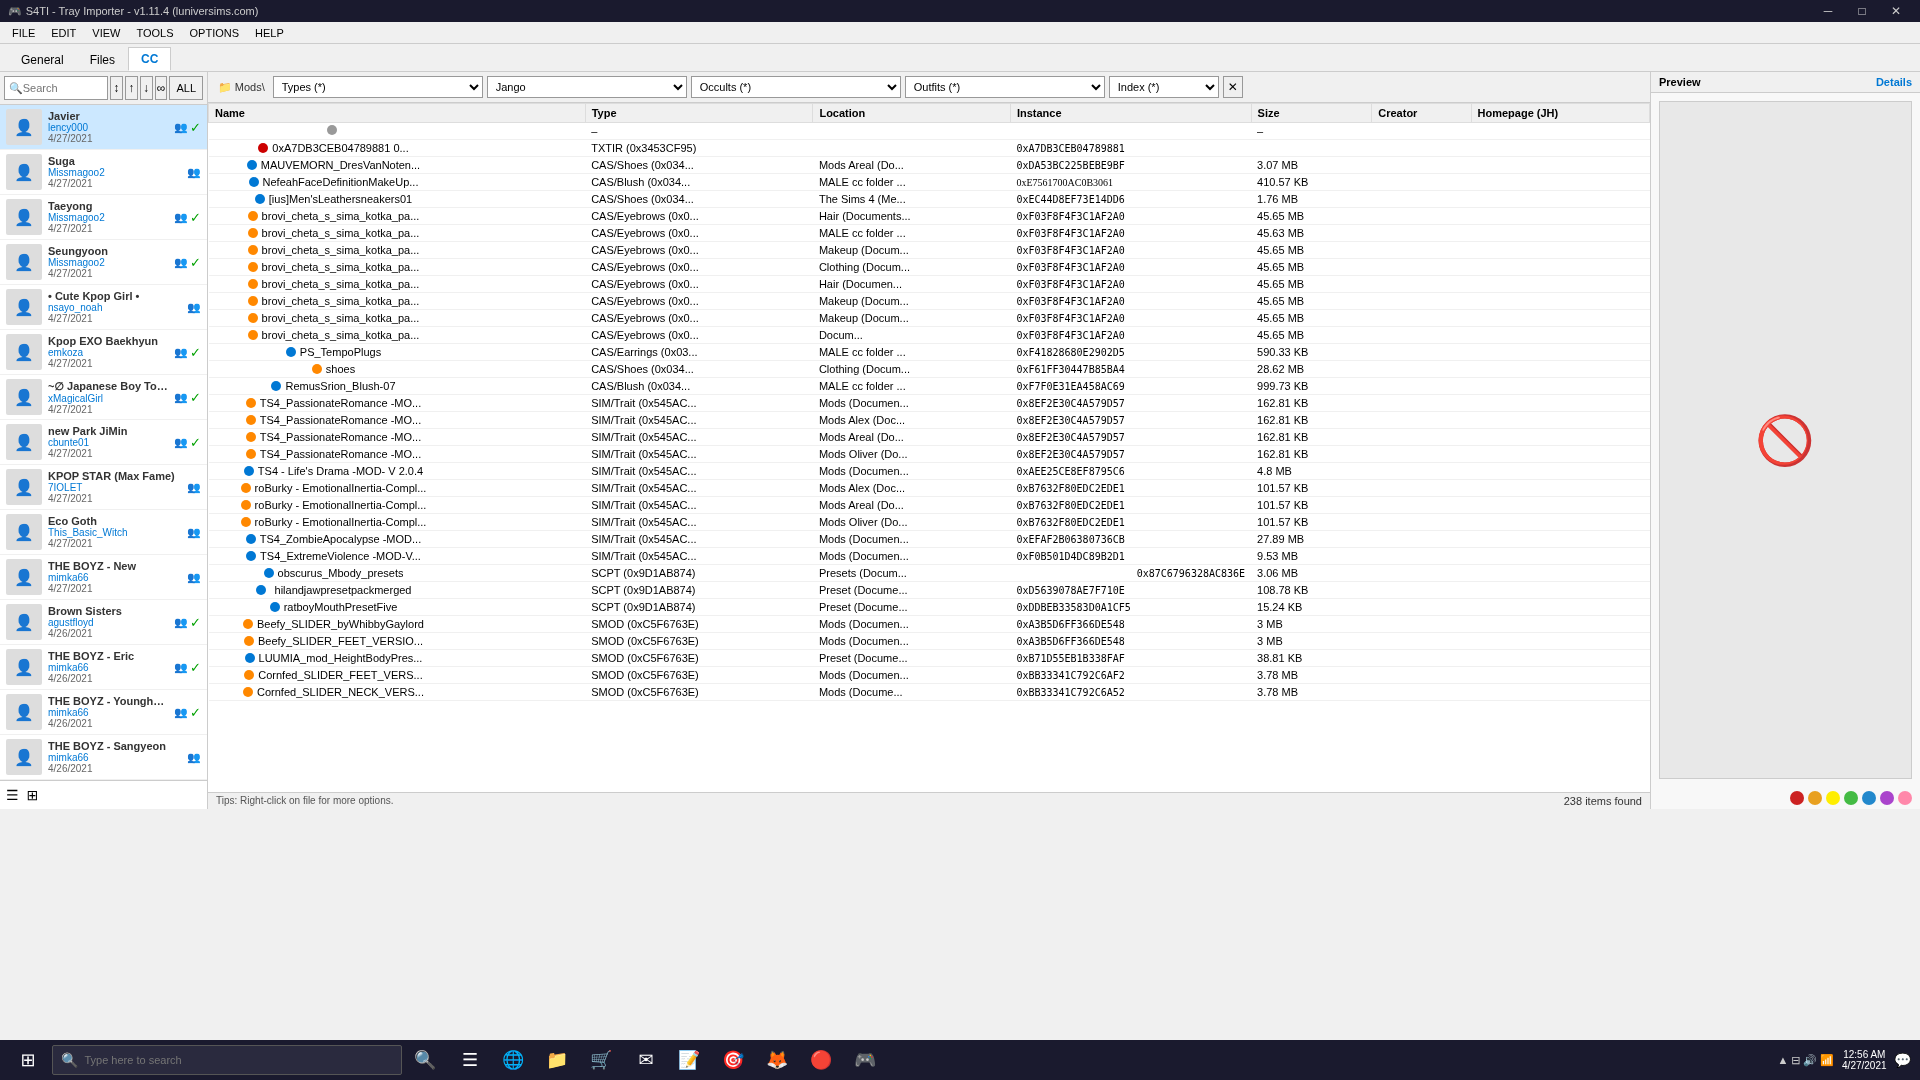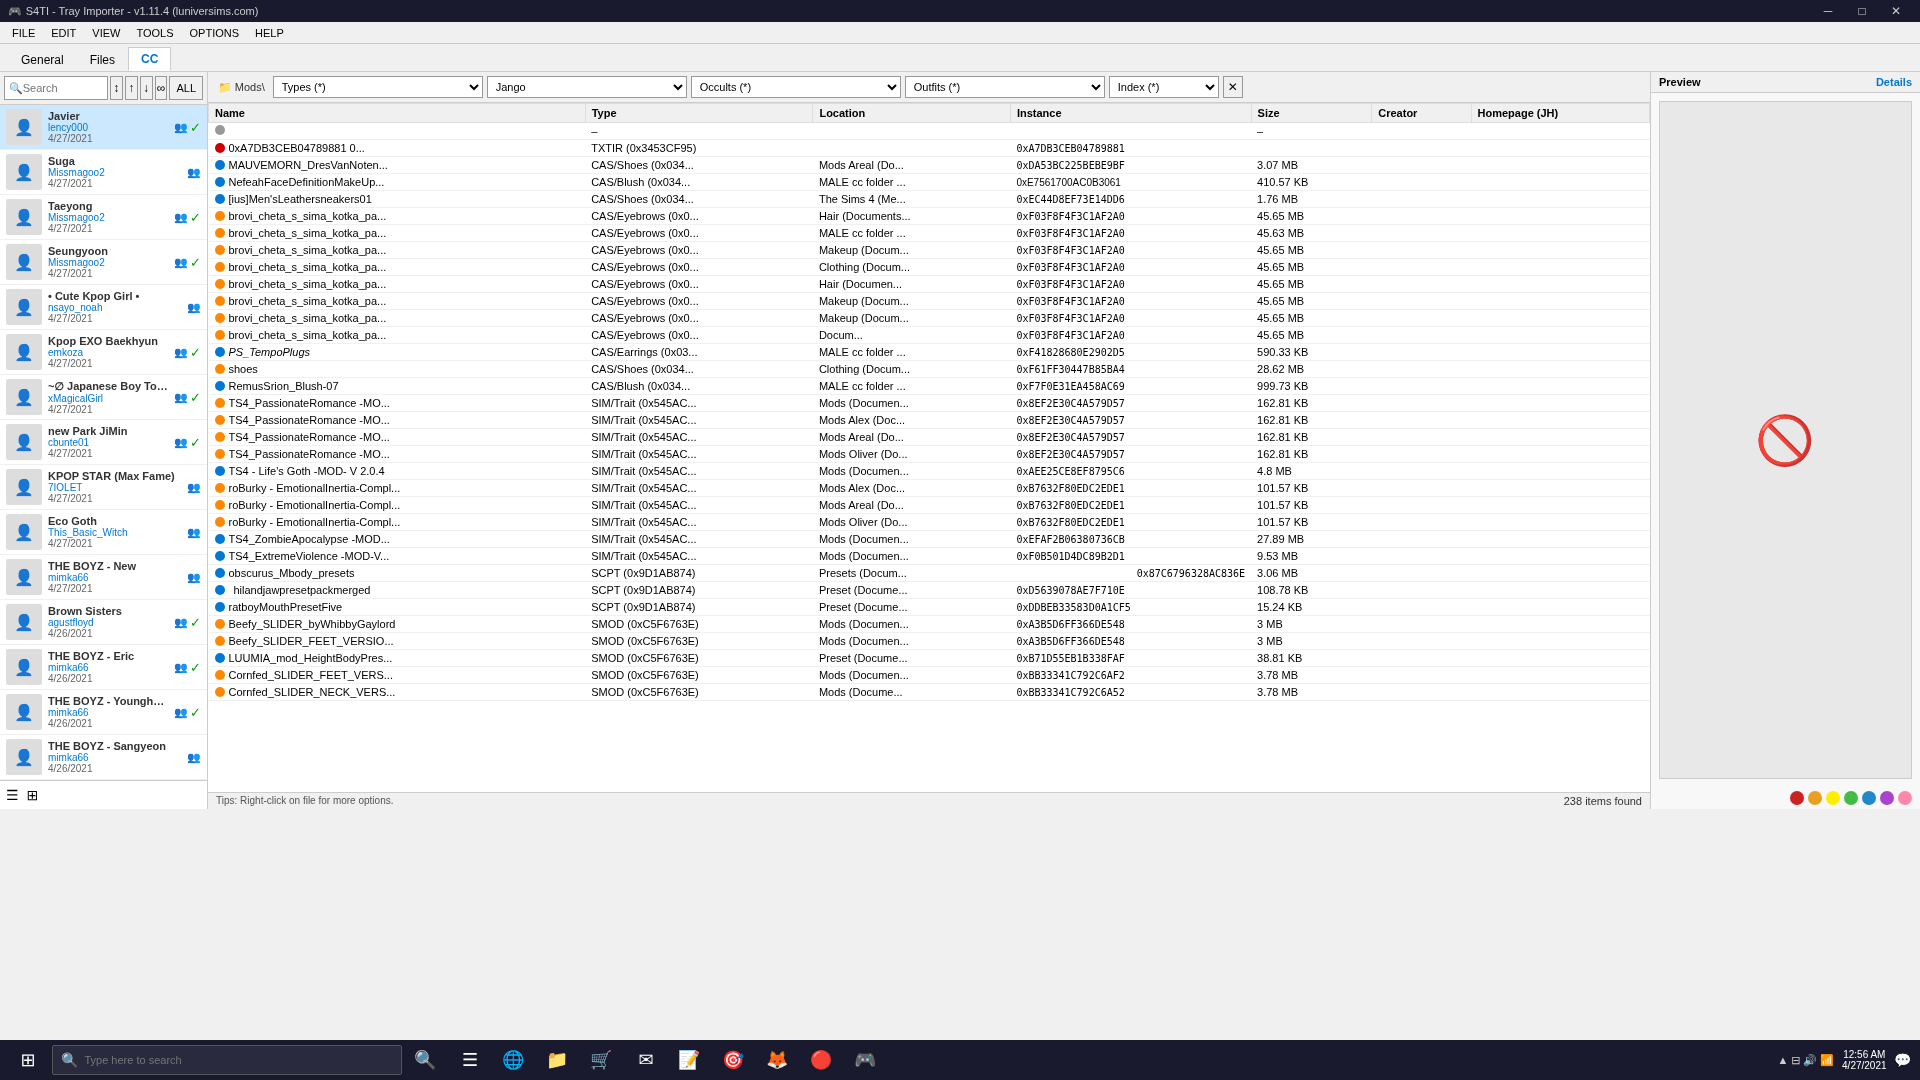--- a/index.html
+++ b/index.html
@@ -56,21 +56,21 @@
     .filter-select-medium { width: 200px; }
     .filter-select-small { width: 110px; }
     .filter-close { width: 20px; height: 22px; background: #f0f0f0; border: 1px solid #999; cursor: pointer; display: flex; align-items: center; justify-content: center; font-size: 12px; }
 
     
     .file-table { flex: 1; overflow-y: auto; overflow-x: auto; }
     .file-table table { width: 100%; border-collapse: collapse; font-size: 11px; }
     .file-table thead th { background: #f0f0f0; border: 1px solid #ddd; padding: 3px 6px; text-align: left; font-weight: bold; position: sticky; top: 0; z-index: 1; white-space: nowrap; cursor: pointer; }
     .file-table tbody tr { border-bottom: 1px solid #f0f0f0; }
     .file-table td { padding: 2px 6px; white-space: nowrap; overflow: hidden; text-overflow: ellipsis; max-width: 200px; }
-    .file-table td:first-child { display: flex; align-items: center; gap: 4px; }
+    .file-table td:first-child { display: flex; align-items: center; gap: 4px; justify-content: center; }
     
     
     .status-bar { background: #f0f0f0; padding: 2px 8px; border-top: 1px solid #ccc; font-size: 11px; color: #333; display: flex; justify-content: space-between; }
     .tips-text { font-size: 10px; color: #555; }
 
     
     .right-panel { width: 270px; background: #f8f8f8; border-left: 1px solid #ccc; display: flex; flex-direction: column; }
     .right-panel-header { padding: 4px 8px; font-size: 11px; font-weight: bold; background: #f0f0f0; border-bottom: 1px solid #ccc; display: flex; justify-content: space-between; }
     .preview-area { flex: 1; display: flex; align-items: center; justify-content: center; background: #e8e8e8; border: 1px solid #ccc; margin: 8px; }
     .preview-placeholder { font-size: 48px; color: #999; }
@@ -404,21 +404,21 @@
       <td style="max-width:80px;"></td>
       <td style="max-width:80px;"></td>
     </tr>
             <tr>
       <td style="display:flex;align-items:center;gap:4px;max-width:250px;">
         <span style="width:10px;height:10px;border-radius:50%;background:#0078d4;display:inline-block;flex-shrink:0;"></span>
         <span style="overflow:hidden;text-overflow:ellipsis;white-space:nowrap;">NefeahFaceDefinitionMakeUp...</span>
       </td>
       <td style="max-width:160px;">CAS/Blush (0x034...</td>
       <td style="max-width:130px;">MALE cc folder ...</td>
-      <td style="max-width:180px;font-family:Liberation Sans, sans-serif;font-size:10px;">0xE7561700AC0B3061</td>
+      <td style="max-width:180px;font-family:Liberation Serif, serif;font-size:10px;">0xE7561700AC0B3061</td>
       <td style="max-width:80px;">410.57 KB</td>
       <td style="max-width:80px;"></td>
       <td style="max-width:80px;"></td>
     </tr>
             <tr>
       <td style="display:flex;align-items:center;gap:4px;max-width:250px;">
         <span style="width:10px;height:10px;border-radius:50%;background:#0078d4;display:inline-block;flex-shrink:0;"></span>
         <span style="overflow:hidden;text-overflow:ellipsis;white-space:nowrap;">[ius]Men'sLeathersneakers01</span>
       </td>
       <td style="max-width:160px;">CAS/Shoes (0x034...</td>
@@ -520,21 +520,21 @@
       <td style="max-width:160px;">CAS/Eyebrows (0x0...</td>
       <td style="max-width:130px;">Docum...</td>
       <td style="max-width:180px;font-family:monospace;font-size:10px;">0xF03F8F4F3C1AF2A0</td>
       <td style="max-width:80px;">45.65 MB</td>
       <td style="max-width:80px;"></td>
       <td style="max-width:80px;"></td>
     </tr>
             <tr>
       <td style="display:flex;align-items:center;gap:4px;max-width:250px;">
         <span style="width:10px;height:10px;border-radius:50%;background:#0078d4;display:inline-block;flex-shrink:0;"></span>
-        <span style="overflow:hidden;text-overflow:ellipsis;white-space:nowrap;font-style:italic;">PS_TempoPlugs</span>
+        <span style="overflow:hidden;text-overflow:ellipsis;white-space:nowrap;">PS_TempoPlugs</span>
       </td>
       <td style="max-width:160px;">CAS/Earrings (0x03...</td>
       <td style="max-width:130px;">MALE cc folder ...</td>
       <td style="max-width:180px;font-family:monospace;font-size:10px;">0xF41828680E2902D5</td>
       <td style="max-width:80px;">590.33 KB</td>
       <td style="max-width:80px;"></td>
       <td style="max-width:80px;"></td>
     </tr>
             <tr>
       <td style="display:flex;align-items:center;gap:4px;max-width:250px;">
@@ -604,21 +604,21 @@
       <td style="max-width:160px;">SIM/Trait (0x545AC...</td>
       <td style="max-width:130px;">Mods Oliver (Do...</td>
       <td style="max-width:180px;font-family:monospace;font-size:10px;">0x8EF2E30C4A579D57</td>
       <td style="max-width:80px;">162.81 KB</td>
       <td style="max-width:80px;"></td>
       <td style="max-width:80px;"></td>
     </tr>
             <tr>
       <td style="display:flex;align-items:center;gap:4px;max-width:250px;">
         <span style="width:10px;height:10px;border-radius:50%;background:#0078d4;display:inline-block;flex-shrink:0;"></span>
-        <span style="overflow:hidden;text-overflow:ellipsis;white-space:nowrap;">TS4 - Life's Goth -MOD- V 2.0.4</span>
+        <span style="overflow:hidden;text-overflow:ellipsis;white-space:nowrap;">TS4 - Life's Drama -MOD- V 2.0.4</span>
       </td>
       <td style="max-width:160px;">SIM/Trait (0x545AC...</td>
       <td style="max-width:130px;">Mods (Documen...</td>
       <td style="max-width:180px;font-family:monospace;font-size:10px;">0xAEE25CE8EF8795C6</td>
       <td style="max-width:80px;">4.8 MB</td>
       <td style="max-width:80px;"></td>
       <td style="max-width:80px;"></td>
     </tr>
             <tr>
       <td style="display:flex;align-items:center;gap:4px;max-width:250px;">

